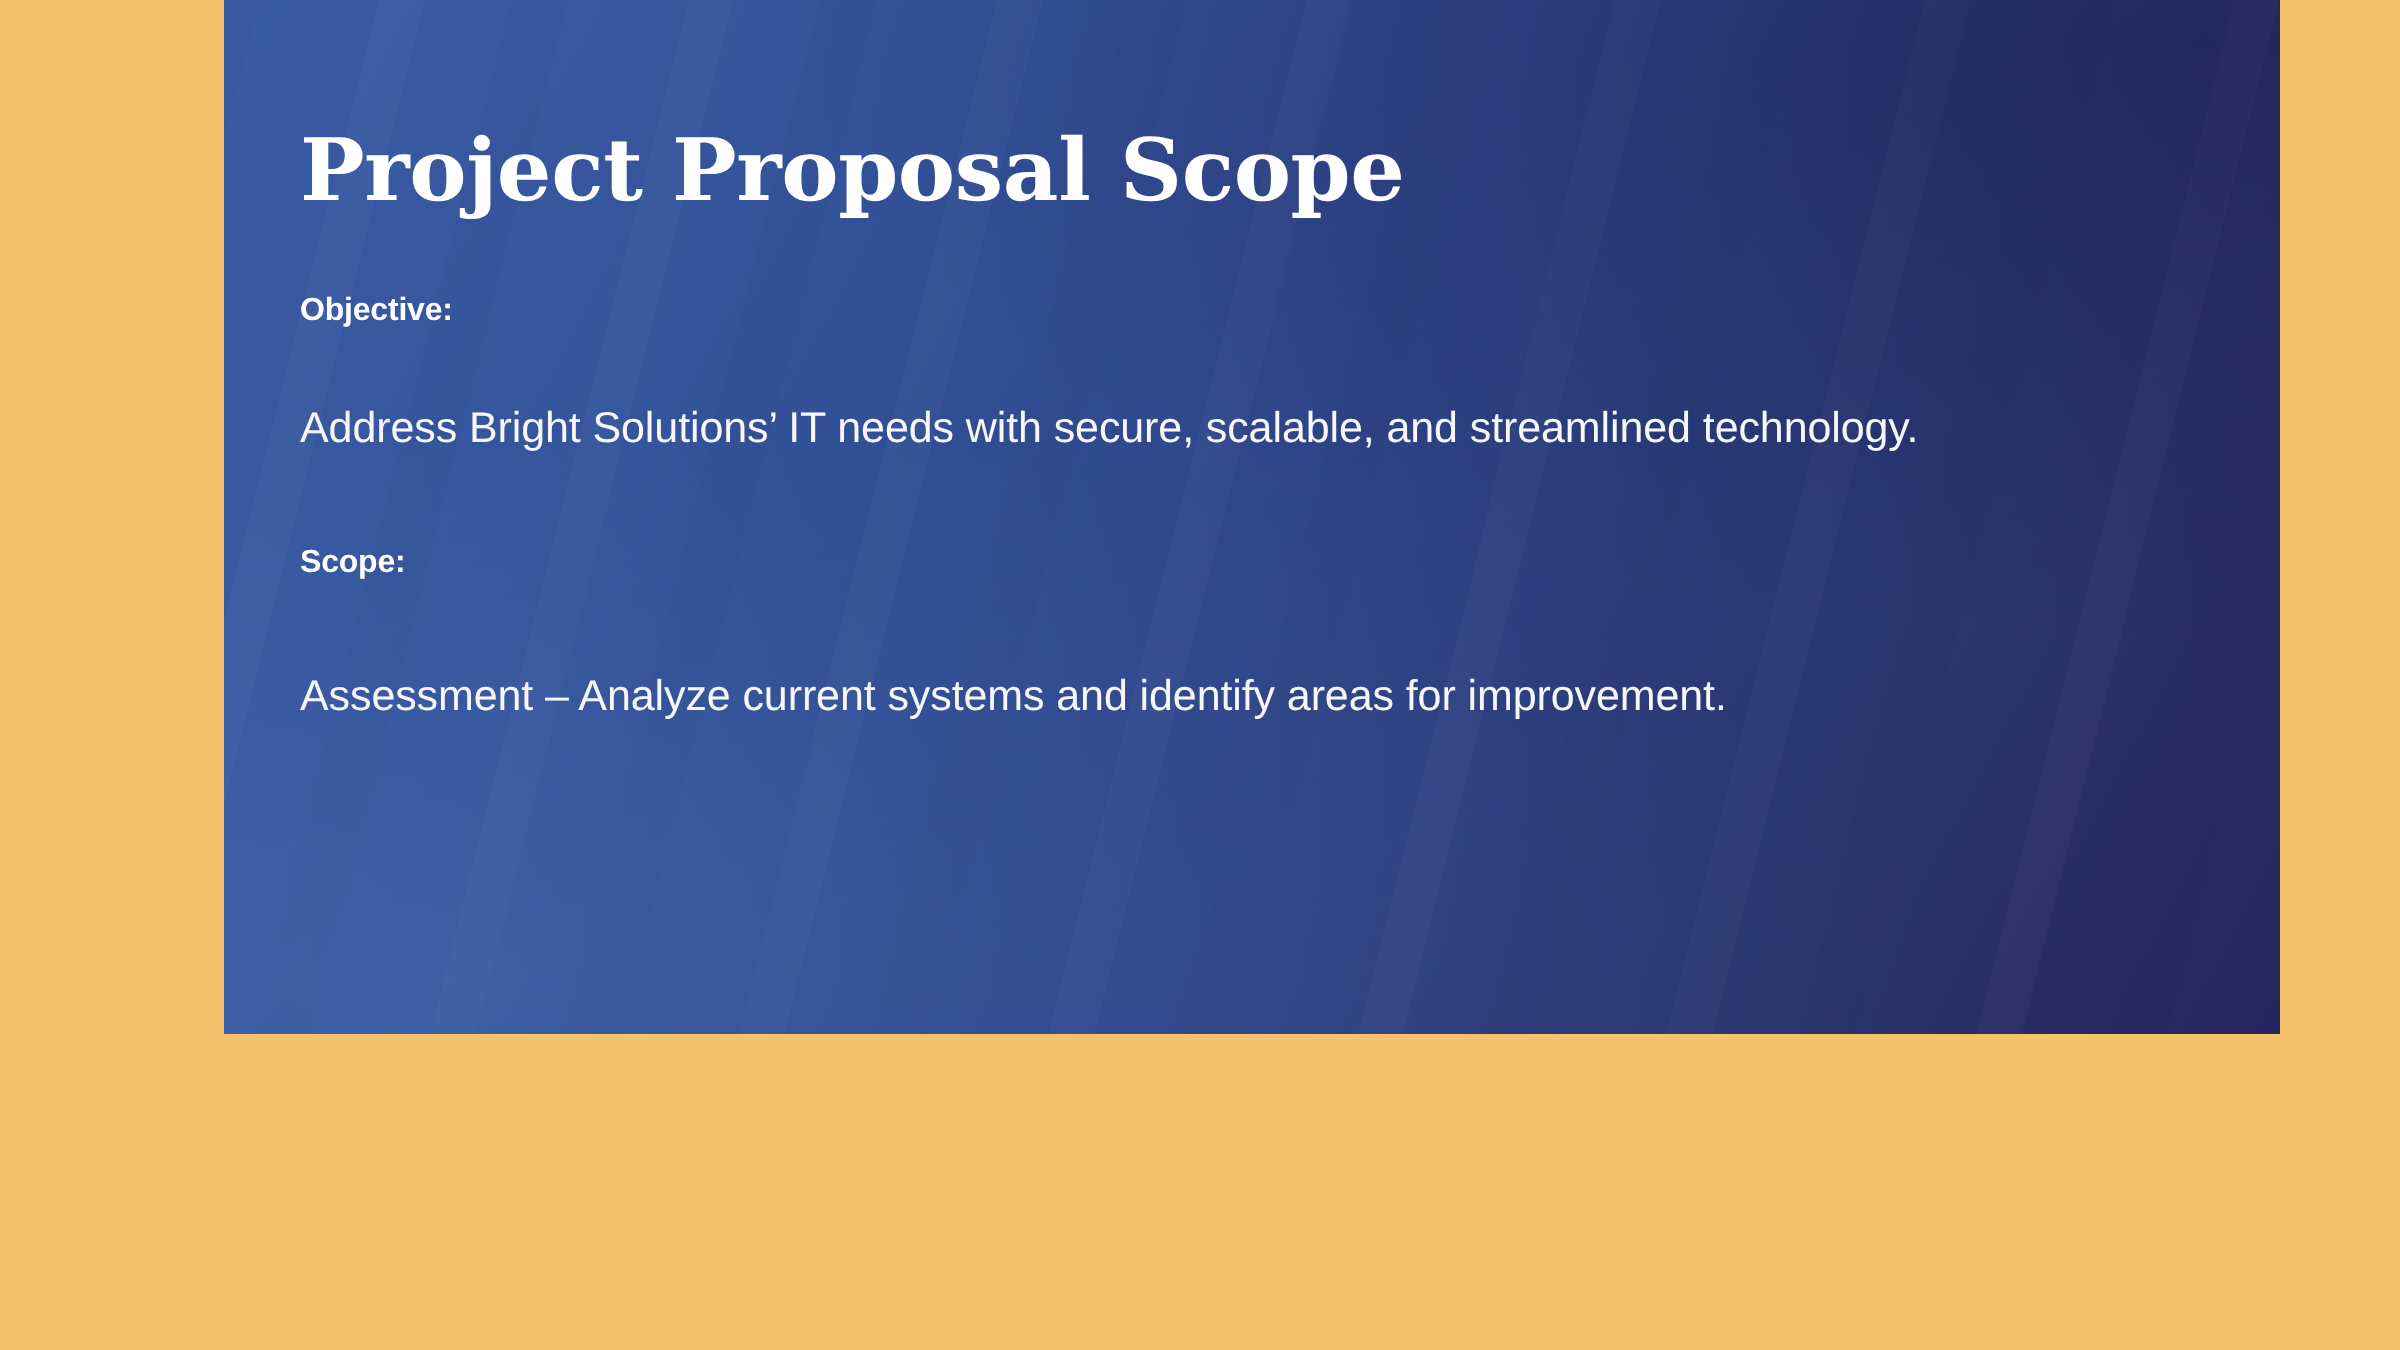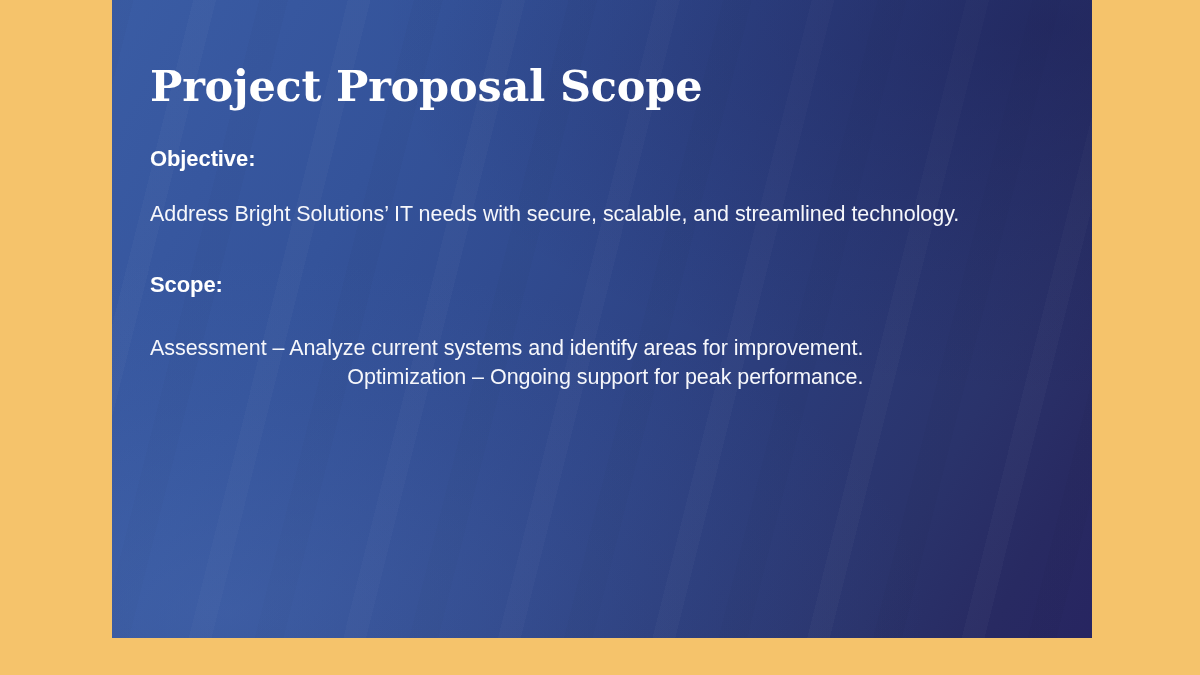--- a/index.html
+++ b/index.html
@@ -22,33 +22,34 @@
     background: #F5C36B;       
     overflow: hidden;
   }
 
   
   #slide-panel {
     position: absolute;
     left: 112px;
     top: 0;
     width: 980px;
-    height: 638px;
+    height: 517px;
     overflow: hidden;
     background:
       linear-gradient(118deg,
         #3A5CA4 0%,
         #37579F 14%,
         #34539A 26%,
         #314C91 40%,
         #2E4486 54%,
         #2B3B78 68%,
         #2A336B 82%,
         #282A62 92%,
         #272561 100%);
+    padding-left: 48px;
   }
   
   #slide-texture {
     position: absolute;
     inset: -20%;
     background:
       repeating-linear-gradient(104deg,
         rgba(255,255,255,0.022) 0px,
         rgba(255,255,255,0.022) 22px,
         rgba(255,255,255,0.000) 22px,
@@ -96,21 +97,21 @@
     color: #FFFFFF;
     white-space: nowrap;
   }
 
   .section-heading {
     position: absolute;
     left: 0;
     margin: 0;
     font-family: "Liberation Sans", sans-serif;
     font-weight: 700;
-    font-size: 22px;
+    font-size: 16px;
     line-height: 1.1;
     letter-spacing: -0.1px;
     color: #FFFFFF;
     white-space: nowrap;
   }
 
   .body-text {
     position: absolute;
     left: 0;
     margin: 0;
@@ -127,21 +128,20 @@
   #heading-objective   { top: 147px; }
   #text-objective      { top: 200px; }
   #heading-scope       { top: 273px; }
   #block-scope         { top: 334px; }
   #heading-outcomes    { top: 482px; }
   #text-outcomes       { top: 544px; }
 
   #block-scope .scope-line {
     display: block;
     margin: 0;
-    text-align: right;
   }
 </style>
 </head>
 <body>
 
 <div id="slide-canvas">
 
   <div id="band-left" style="position:absolute;left:0;top:0;width:112px;height:675px;background:#F5C36B;"></div>
 
   <div id="band-right" style="position:absolute;left:1092px;top:0;width:108px;height:675px;background:#F5C36B;"></div>
@@ -155,20 +155,19 @@
       <h1 class="slide-title">Project Proposal Scope</h1>
 
       <h2 class="section-heading" id="heading-objective">Objective:</h2>
 
       <p class="body-text" id="text-objective">Address Bright Solutions’ IT needs with secure, scalable, and streamlined technology.</p>
 
       <h2 class="section-heading" id="heading-scope">Scope:</h2>
 
       <div class="body-text" id="block-scope">
         <span class="scope-line">Assessment – Analyze current systems and identify areas for improvement.</span>
-        <span class="scope-line">Optimization – Ongoing support for peak performance.</span>
       </div>
 
 
 
     </div>
   </div>
 </div>
 
 </body></html>

